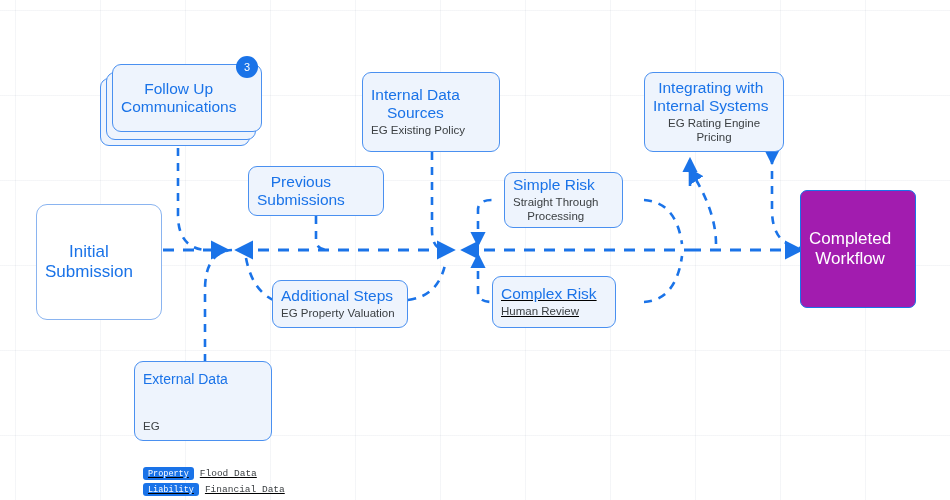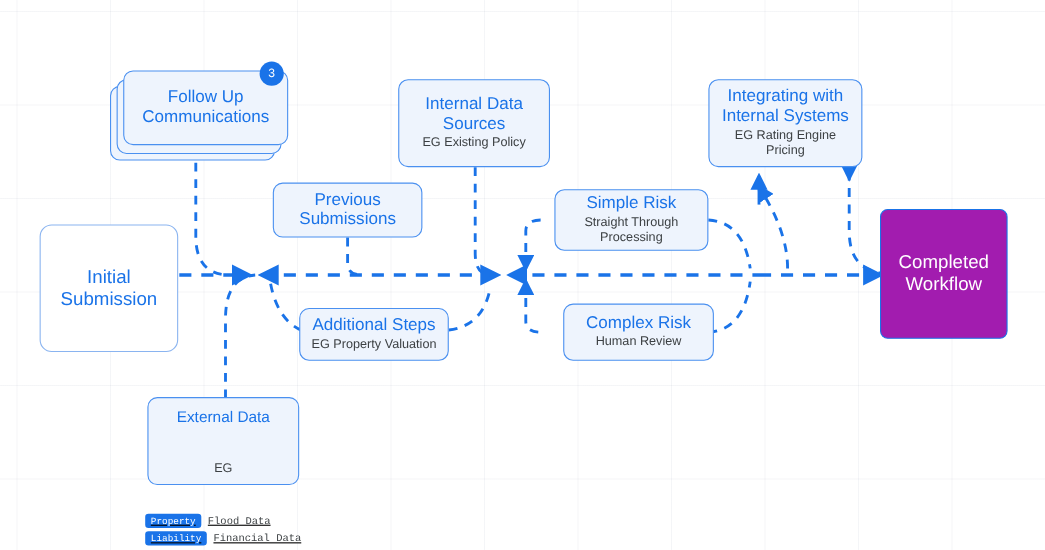--- a/index.html
+++ b/index.html
@@ -20,21 +20,21 @@
   }
   #wires{position:absolute;inset:0;width:950px;height:500px;pointer-events:none;}
 
   .node{
     position:absolute;
     box-sizing:border-box;
     background:#eef4fd;
     border:1.5px solid #4a90f0;
     border-radius:9px;
     display:flex;flex-direction:column;
-    align-items:center;justify-content:center;
+    align-items:flex-start;justify-content:center;
     text-align:center;
     padding:4px 8px;
   }
   .title{
     color:#1a73e8;
     font-size:15.5px;
     line-height:1.18;
     white-space:pre-line;
     font-weight:400;
   }
@@ -181,27 +181,27 @@
   <div class="title">Additional Steps</div>
   <div class="sub">EG Property Valuation</div>
 </div>
 
 <div class="node" style="left:362px;top:72px;width:138px;height:80px;">
   <div class="title">Internal Data
 Sources</div>
   <div class="sub">EG Existing Policy</div>
 </div>
 
-<div class="node" style="left:504px;top:172px;width:140px;height:56px;">
+<div class="node" style="left:504px;top:172px;width:119px;height:56px;">
   <div class="title">Simple Risk</div>
   <div class="sub">Straight Through
 Processing</div>
 </div>
 
-<div class="node" style="left:512px;top:276px;width:137px;height:52px;">
+<div class="node" style="left:492px;top:276px;width:124px;height:52px;text-decoration:underline;">
   <div class="title">Complex Risk</div>
   <div class="sub">Human Review</div>
 </div>
 
 <div class="node" style="left:644px;top:72px;width:140px;height:80px;">
   <div class="title">Integrating with
 Internal Systems</div>
   <div class="sub">EG Rating Engine Pricing</div>
 </div>
 

